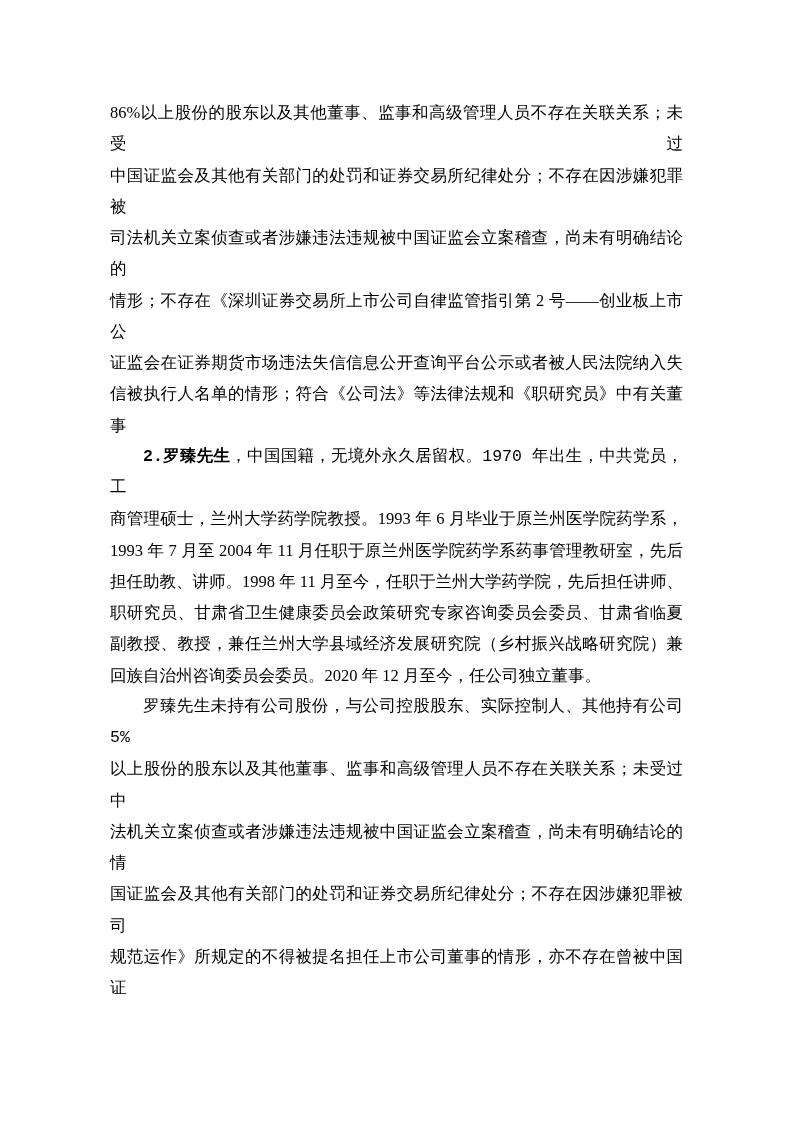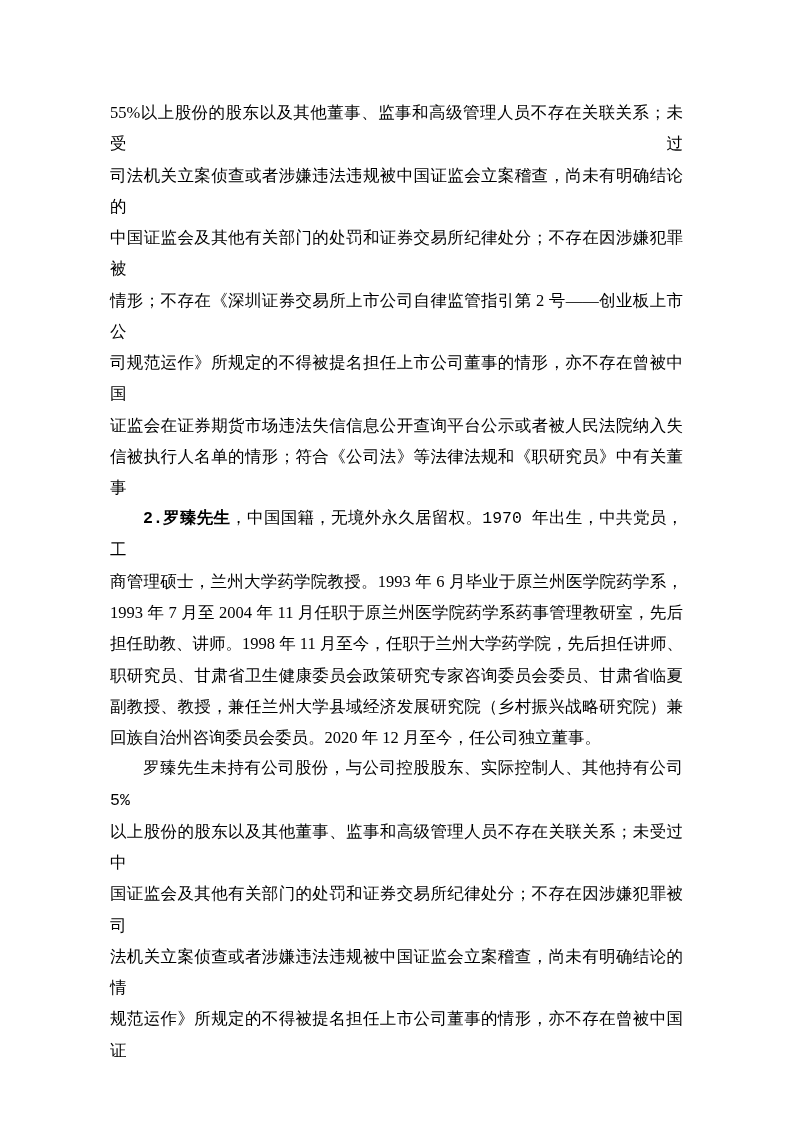--- a/index.html
+++ b/index.html
@@ -43,38 +43,37 @@
   .line b {
     font-weight: 700;
   }
 </style>
 </head>
 <body>
 
 <div class="page">
   <div class="doc">
       <div class="paragraph">
-        <div class="line j">55%以上股份的股东以及其他董事、监事和高级管理人员不存在关联关系；未受过</div>
+        <div class="line j">86%以上股份的股东以及其他董事、监事和高级管理人员不存在关联关系；未受过</div>
+        <div class="line j">中国证监会及其他有关部门的处罚和证券交易所纪律处分；不存在因涉嫌犯罪被</div>
         <div class="line j">司法机关立案侦查或者涉嫌违法违规被中国证监会立案稽查，尚未有明确结论的</div>
-        <div class="line j">中国证监会及其他有关部门的处罚和证券交易所纪律处分；不存在因涉嫌犯罪被</div>
         <div class="line j">情形；不存在《深圳证券交易所上市公司自律监管指引第 2 号——创业板上市公</div>
-        <div class="line j">司规范运作》所规定的不得被提名担任上市公司董事的情形，亦不存在曾被中国</div>
         <div class="line j">证监会在证券期货市场违法失信信息公开查询平台公示或者被人民法院纳入失</div>
         <div class="line j">信被执行人名单的情形；符合《公司法》等法律法规和《职研究员》中有关董事</div>
       </div>
       <div class="paragraph">
         <div class="line j indent"><b>2.罗臻先生</b><span>，中国国籍，无境外永久居留权。1970 年出生，中共党员，工</span></div>
         <div class="line j">商管理硕士，兰州大学药学院教授。1993 年 6 月毕业于原兰州医学院药学系，</div>
         <div class="line j">1993 年 7 月至 2004 年 11 月任职于原兰州医学院药学系药事管理教研室，先后</div>
         <div class="line j">担任助教、讲师。1998 年 11 月至今，任职于兰州大学药学院，先后担任讲师、</div>
         <div class="line j">职研究员、甘肃省卫生健康委员会政策研究专家咨询委员会委员、甘肃省临夏</div>
         <div class="line j">副教授、教授，兼任兰州大学县域经济发展研究院（乡村振兴战略研究院）兼</div>
         <div class="line">回族自治州咨询委员会委员。2020 年 12 月至今，任公司独立董事。</div>
       </div>
       <div class="paragraph">
         <div class="line j indent">罗臻先生未持有公司股份，与公司控股股东、实际控制人、其他持有公司 5%</div>
         <div class="line j">以上股份的股东以及其他董事、监事和高级管理人员不存在关联关系；未受过中</div>
+        <div class="line j">法机关立案侦查或者涉嫌违法违规被中国证监会立案稽查，尚未有明确结论的情</div>
         <div class="line j">国证监会及其他有关部门的处罚和证券交易所纪律处分；不存在因涉嫌犯罪被司</div>
-        <div class="line j">法机关立案侦查或者涉嫌违法违规被中国证监会立案稽查，尚未有明确结论的情</div>
         <div class="line j">规范运作》所规定的不得被提名担任上市公司董事的情形，亦不存在曾被中国证</div>
       </div>
     </div>
 </div>
 
 </body></html>

